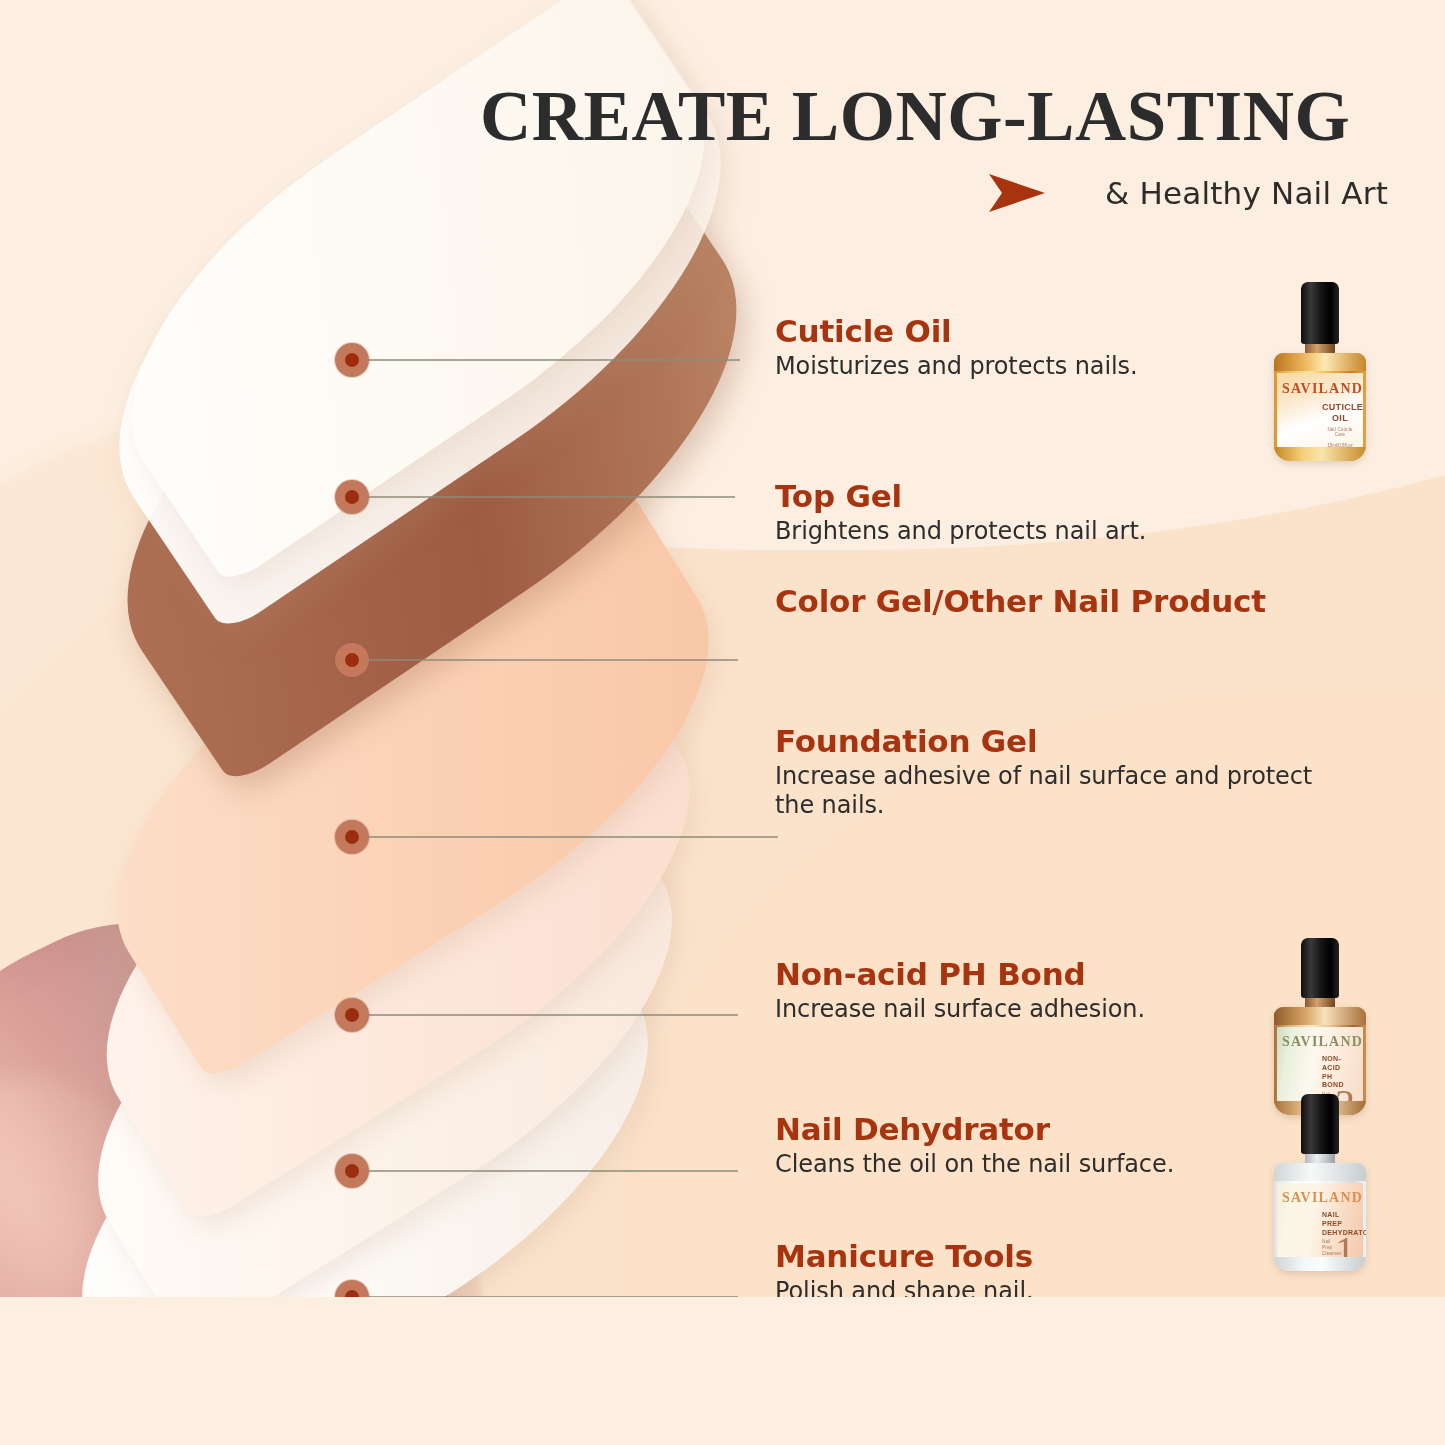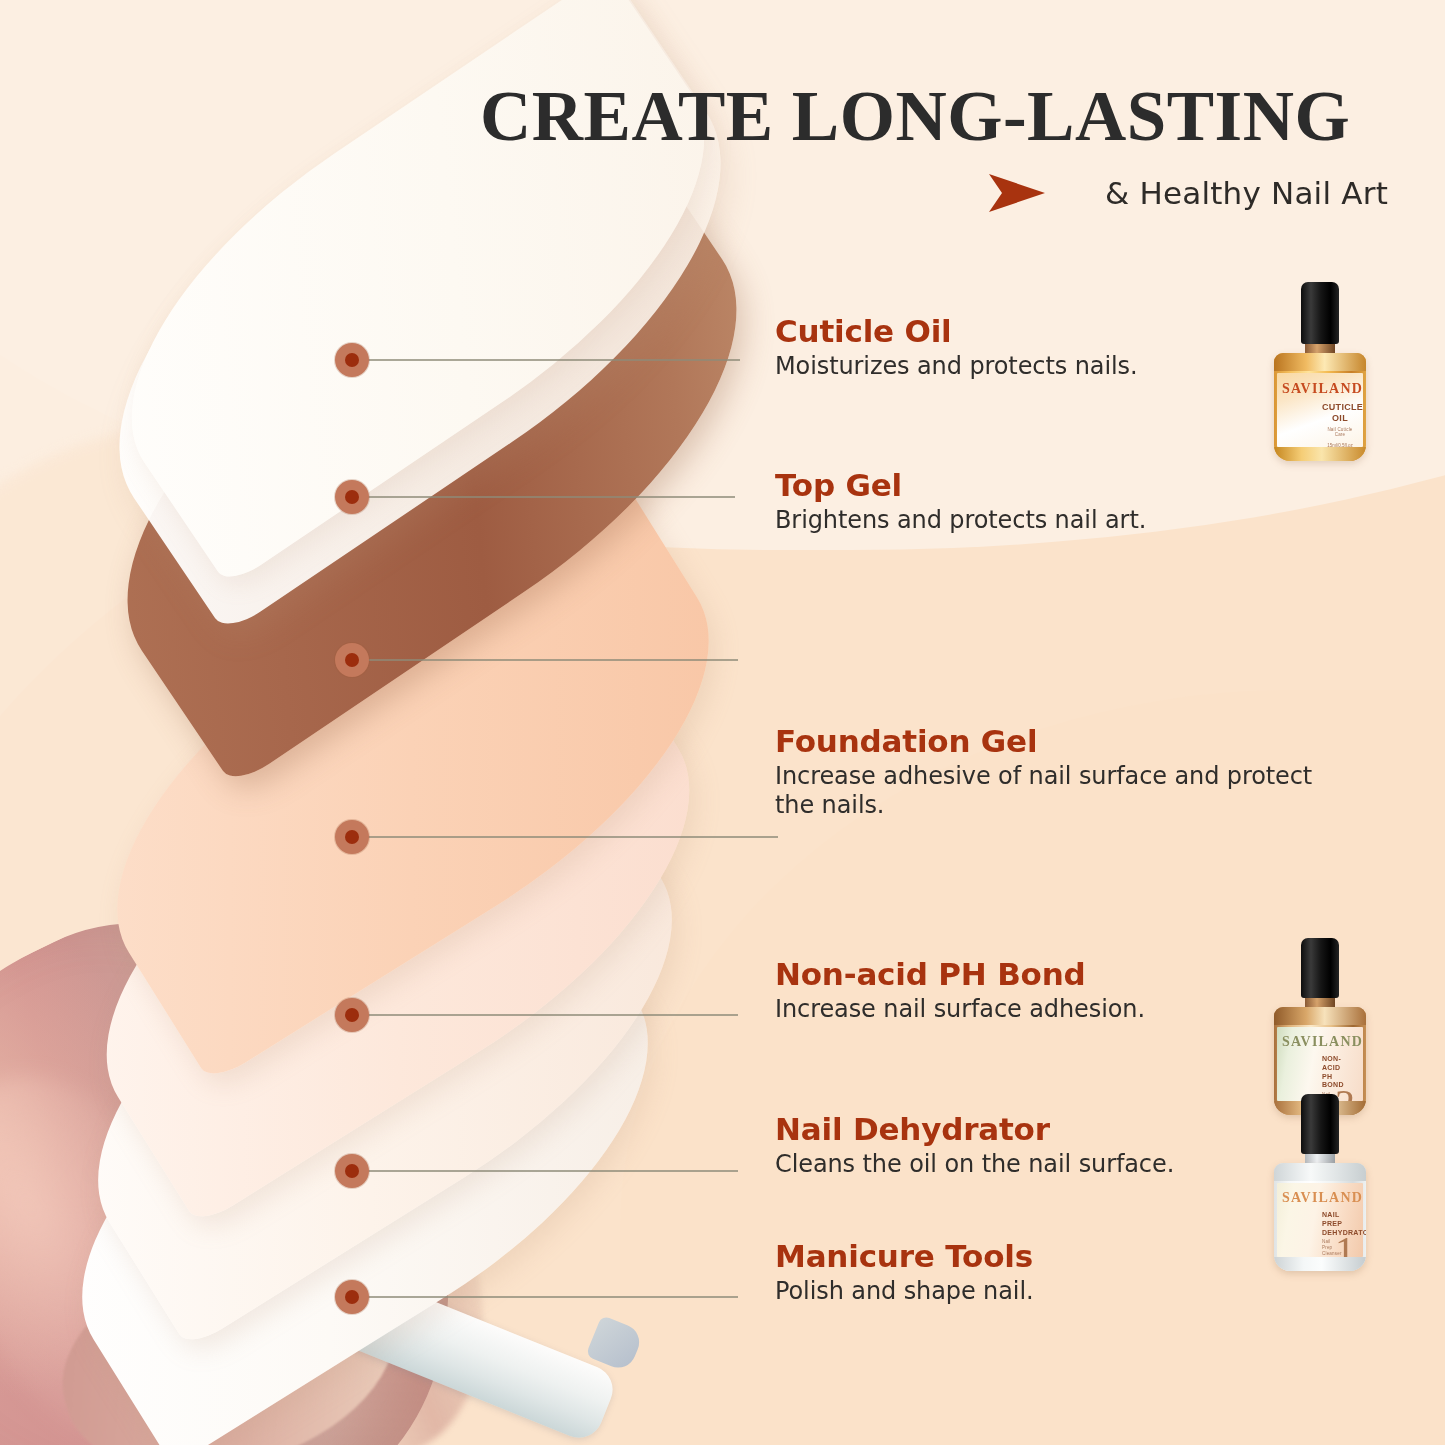--- a/index.html
+++ b/index.html
@@ -1,21 +1,21 @@
 <!DOCTYPE html>
 <html><head>
 <meta charset="utf-8">
 <style>
   html,body{margin:0;padding:0;}
   body{
     width:1445px;height:1445px;overflow:hidden;
     font-family:"Liberation Sans", sans-serif;
     background:#fcefe1;
   }
-  #stage{position:relative;width:1445px;height:1445px;overflow:hidden;background:#fcefe1;}
+  #stage{position:relative;width:1445px;height:1297px;overflow:hidden;background:#fcefe1;}
 
   
   .bg-base{position:absolute;inset:0;background:#fceee0;}
   .bg-peach{
     position:absolute;left:-120px;top:330px;width:1900px;height:1600px;
     background:#fbe3cb;
     border-radius:62% 48% 0 0 / 44% 30% 0 0;
     transform:rotate(-7deg);
   }
   .bg-peach2{
@@ -241,26 +241,27 @@
     </div>
   <div class="dot" style="left:335px;top:1280px;">
       <i></i>
     </div>
 
   <div class="item" style="top:314px;">
     <h3>Cuticle Oil</h3>
     <p>Moisturizes and protects nails.</p>
   </div>
 
-  <div class="item" style="top:468px;">
+  <div class="item" style="top:479px;">
     <h3>Top Gel</h3>
     <p>Brightens and protects nail art.</p>
   </div>
 
   <div class="item wide" style="top:584px;">
+    <h3>Color Gel/Other Nail Product</h3>
   </div>
 
   <div class="item wide" style="top:724px;">
     <h3>Foundation Gel</h3>
     <p>Increase adhesive of nail surface and protect the nails.</p>
   </div>
 
   <div class="item wide" style="top:957px;">
     <h3>Non-acid PH Bond</h3>
     <p>Increase nail surface adhesion.</p>

